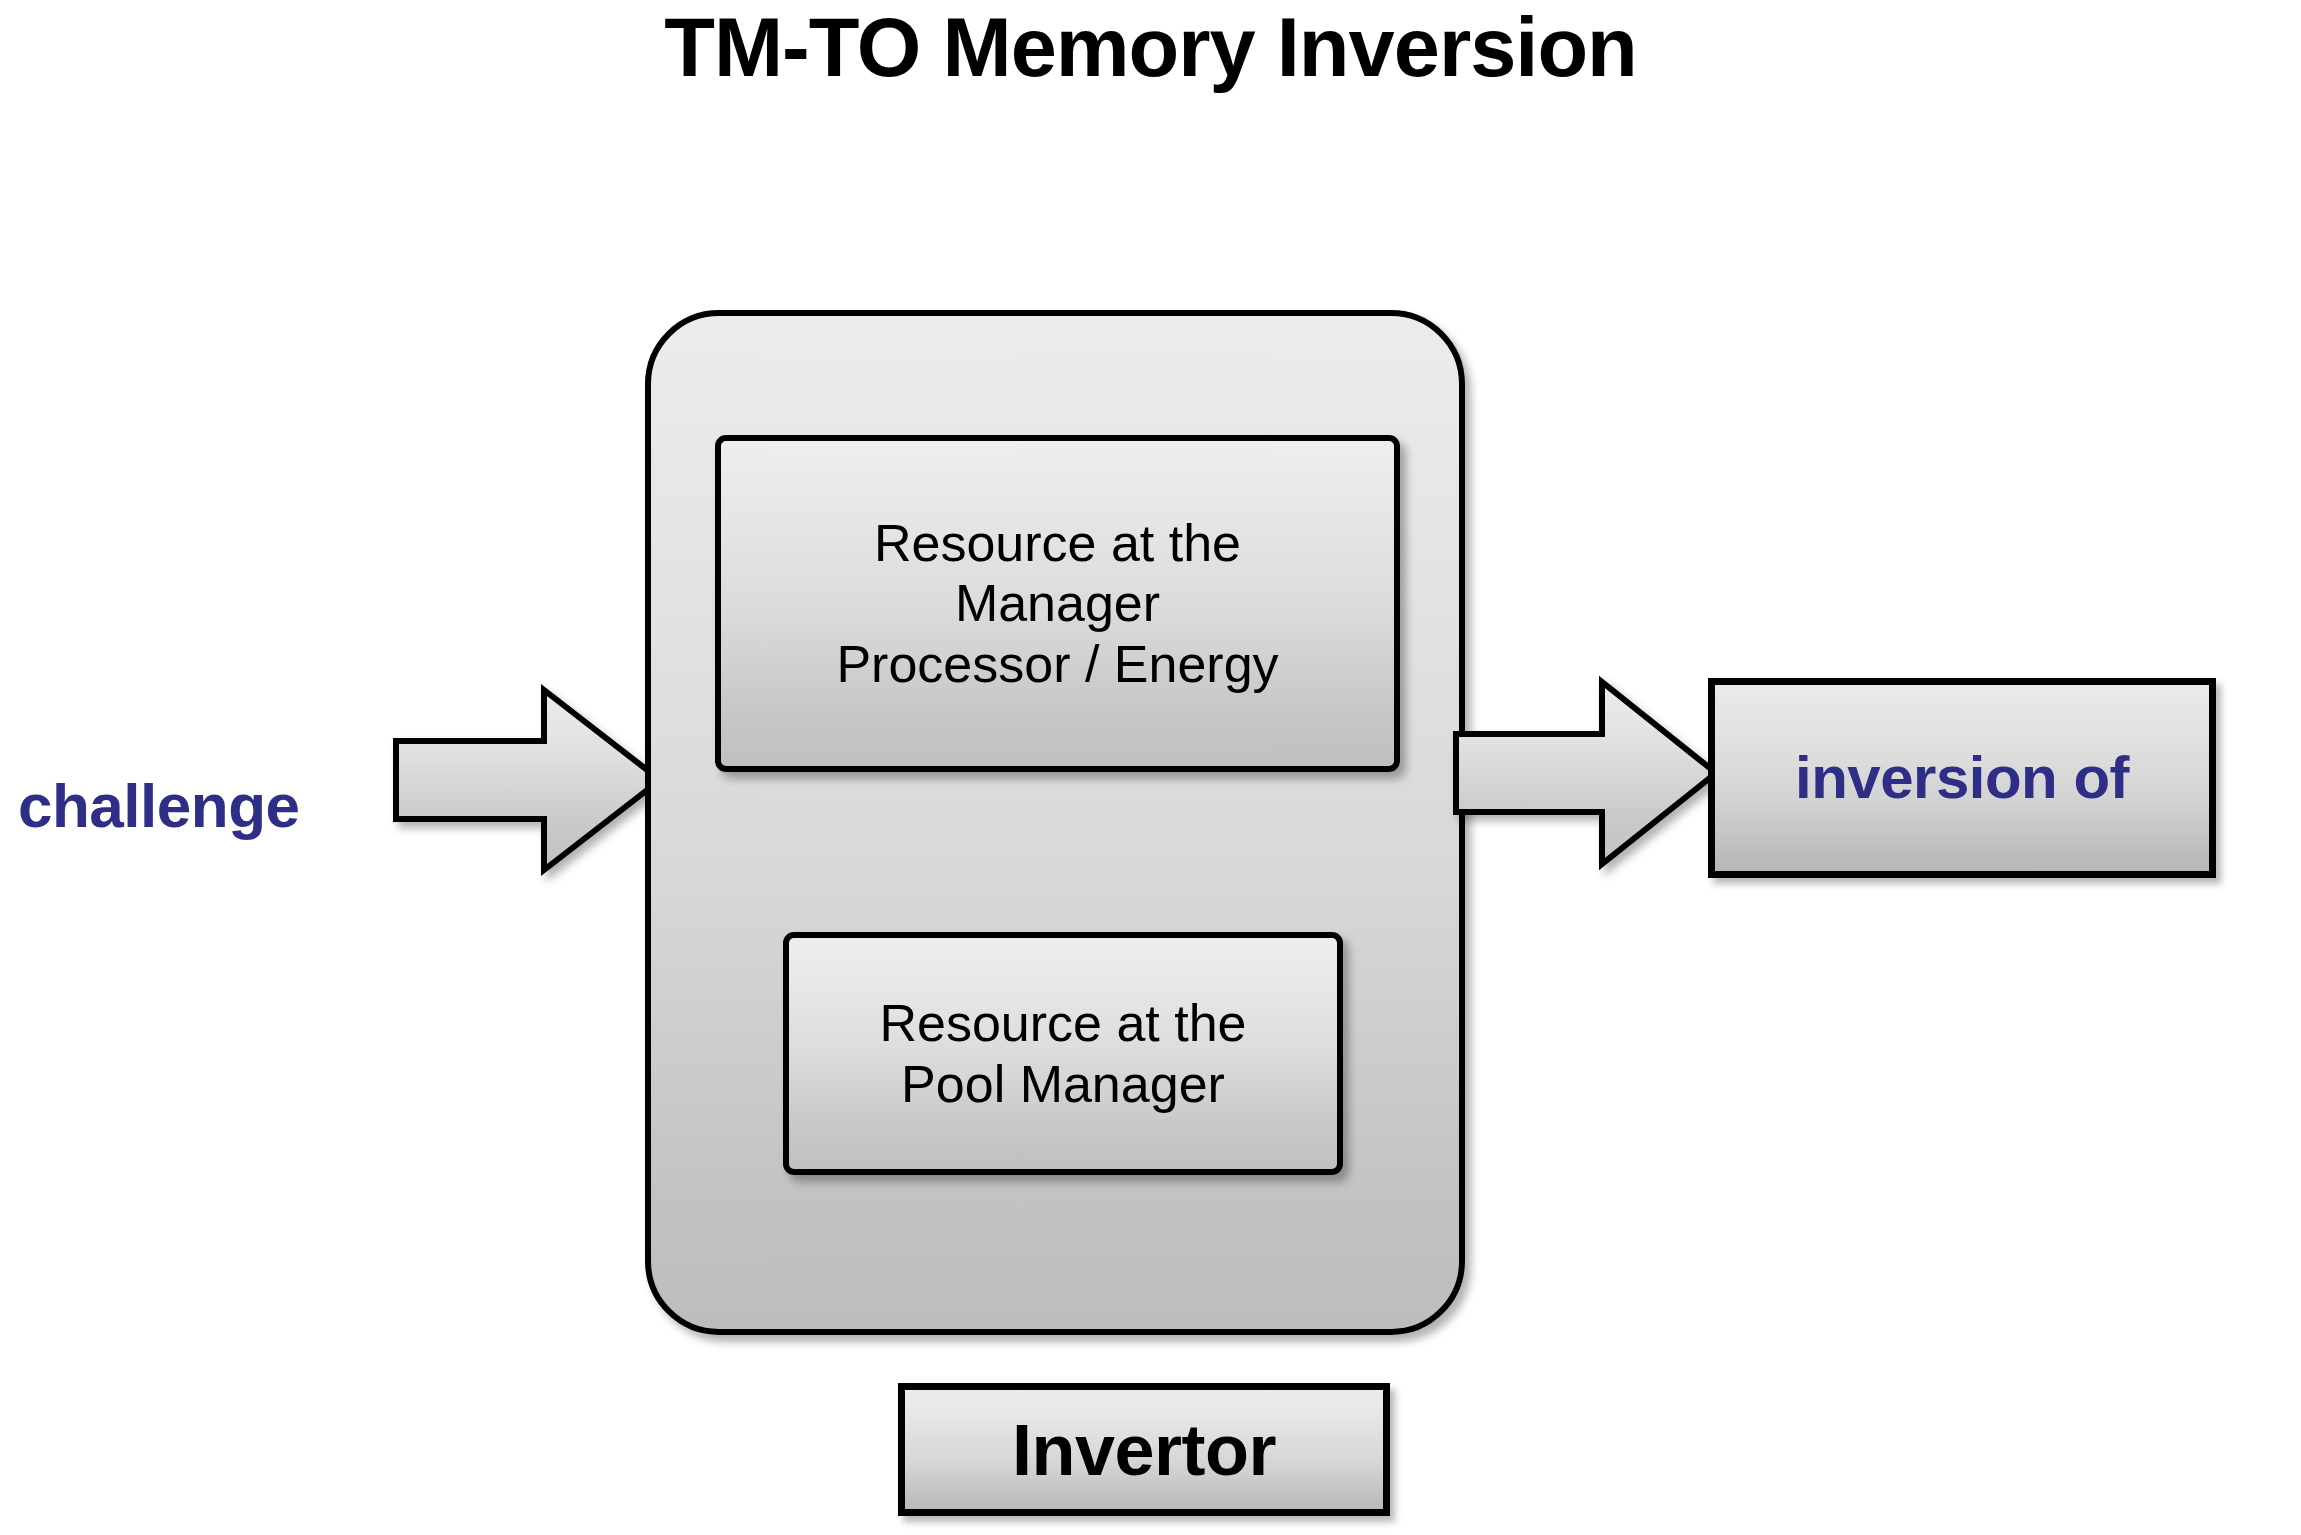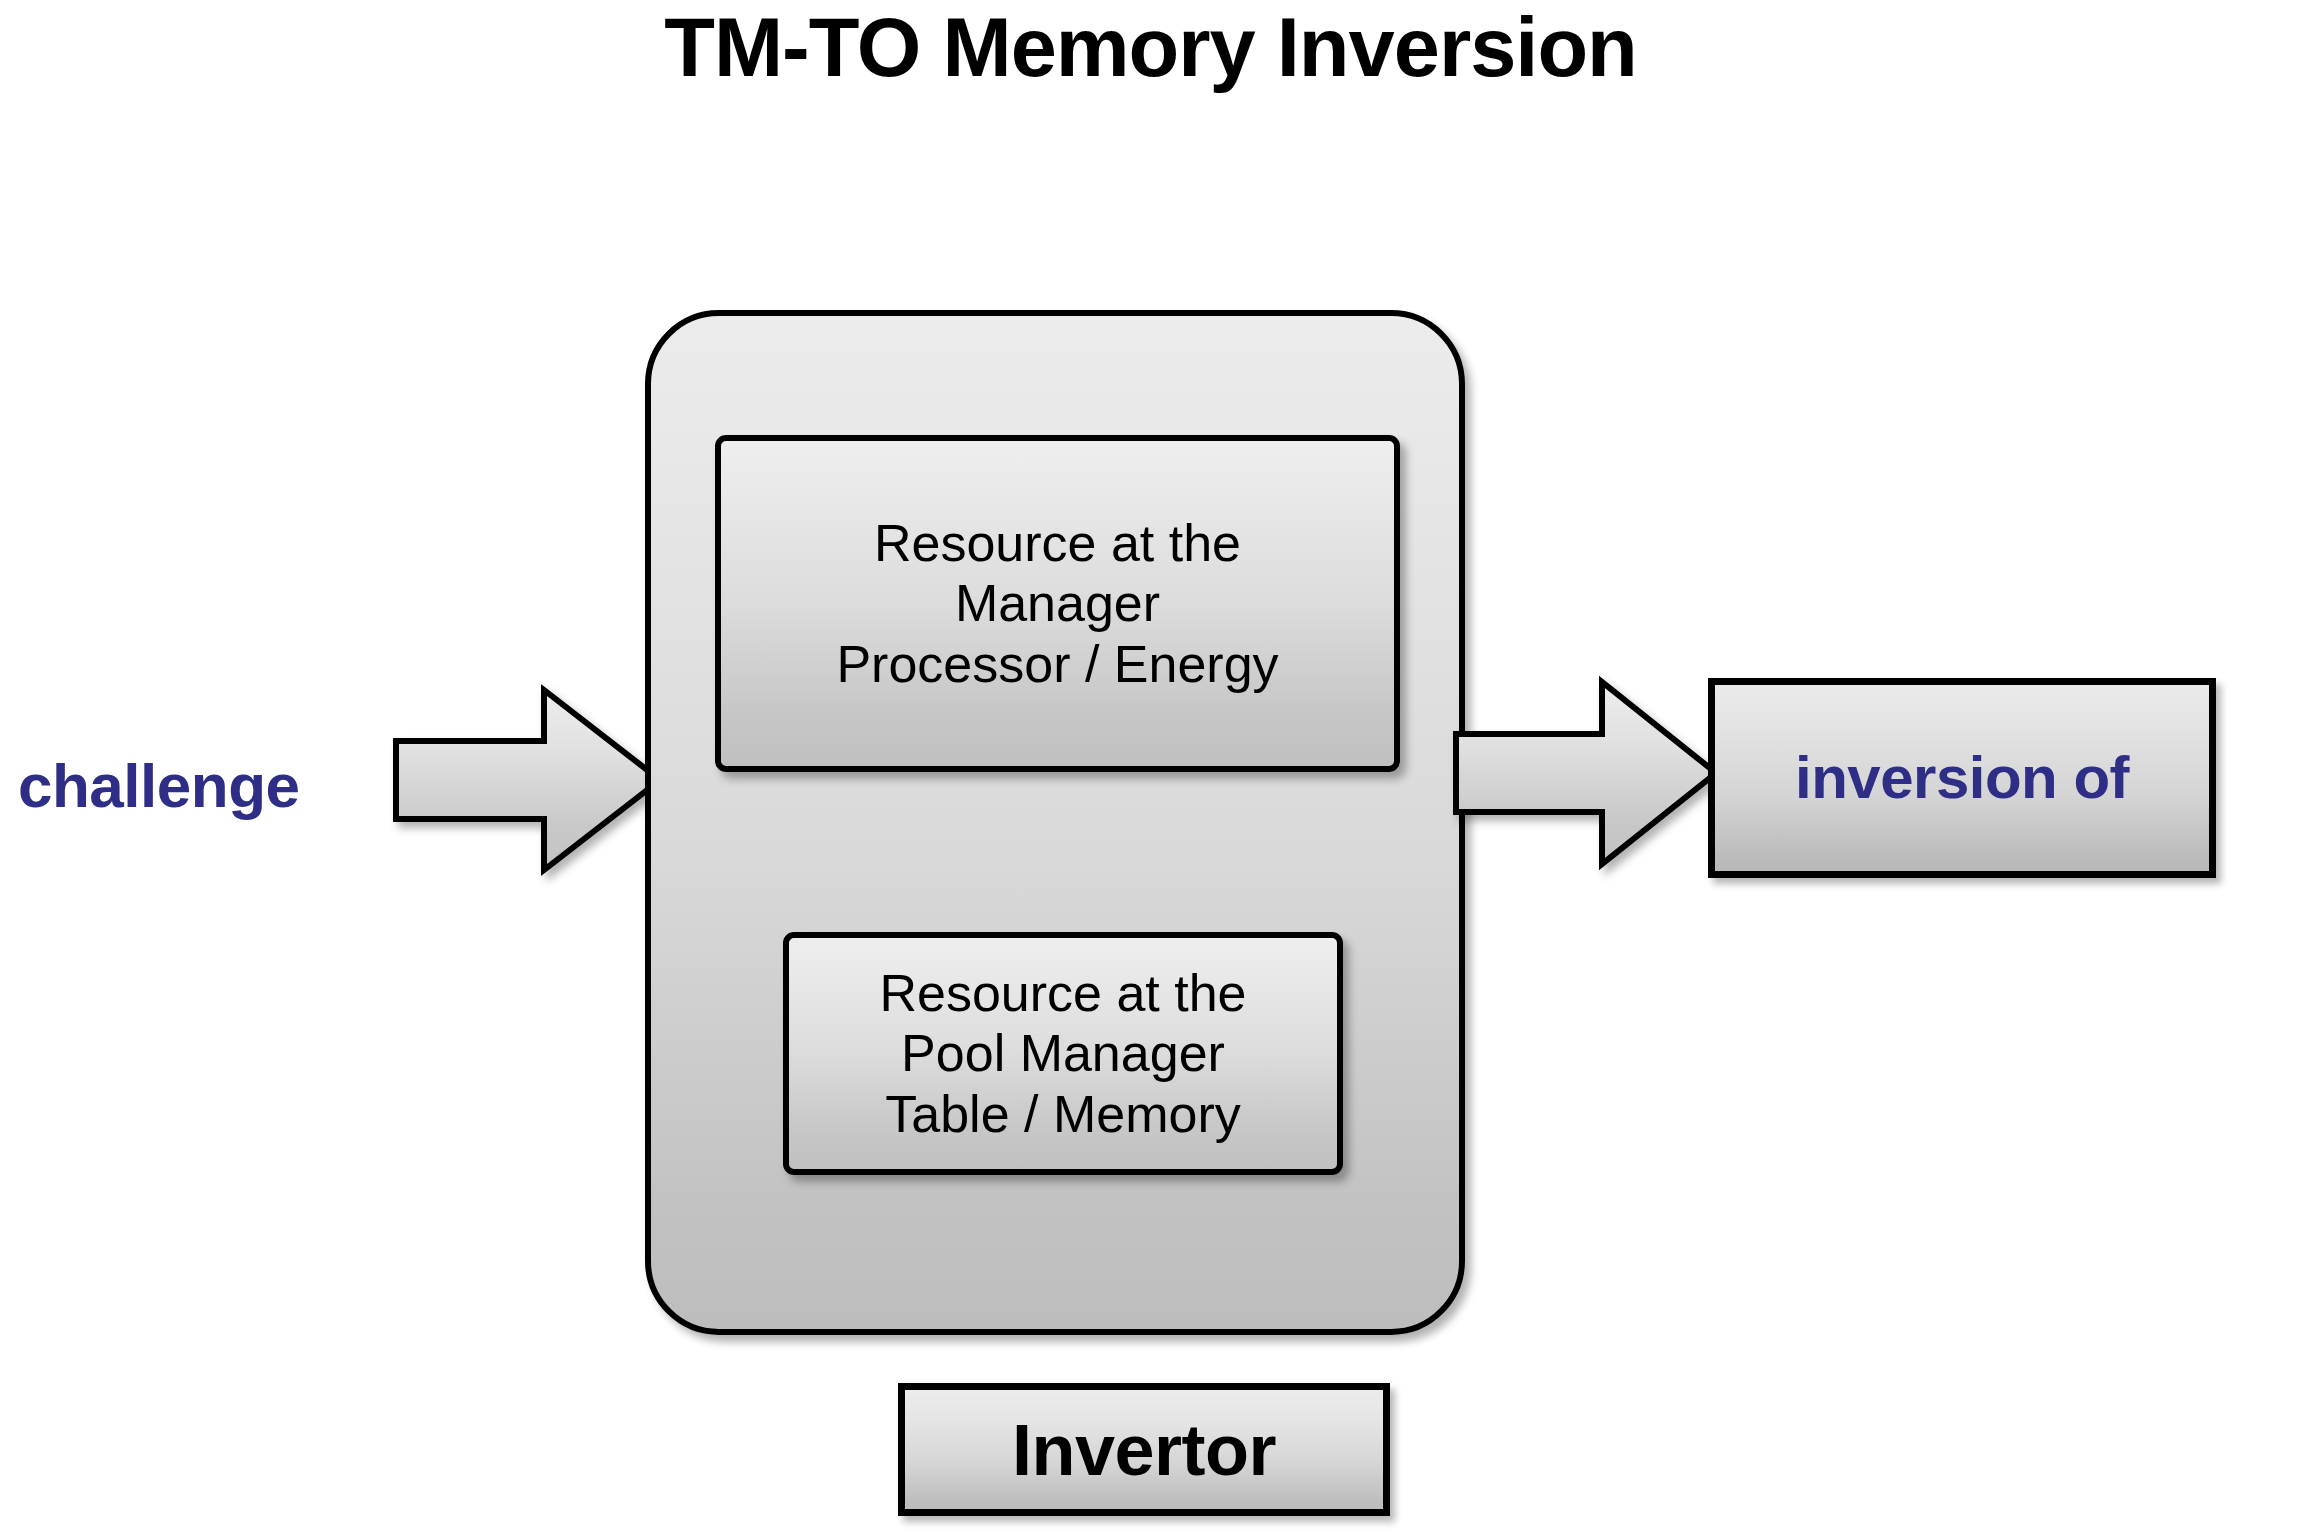--- a/index.html
+++ b/index.html
@@ -95,21 +95,21 @@
     top: 678px;
     width: 268px;
     height: 190px;
   }
   .block-arrow svg { display: block; width: 100%; height: 100%; overflow: visible; }
 
   
   #challenge-label {
     position: absolute;
     left: 18px;
-    top: 750px;
+    top: 770px;
     width: 380px;
     text-align: left;
     font-size: 62px;
     font-weight: bold;
     color: #2e2e86;
     font-family: "Liberation Sans", sans-serif;
     white-space: nowrap;
     letter-spacing: -0.5px;
   }
 
@@ -190,21 +190,20 @@
 
   <div class="resource-box" id="resource-box-miners">
     <span class="resource-line">Resource at the</span>
     <span class="resource-line">Manager</span>
     <span class="resource-line">Processor / Energy</span>
   </div>
 
   <div class="resource-box" id="resource-box-pool">
     <span class="resource-line">Resource at the</span>
     <span class="resource-line">Pool Manager</span>
-    <span class="resource-line">Table / Memory</span>
   </div>
 
   <div class="block-arrow" id="arrow-out">
     <svg viewBox="0 0 268 190" preserveAspectRatio="none" aria-hidden="true">
       <defs>
         <linearGradient id="gradArrowOut" x1="0" y1="0" x2="0" y2="1">
           <stop offset="0%" stop-color="#ededed"></stop>
           <stop offset="35%" stop-color="#e0e0e0"></stop>
           <stop offset="75%" stop-color="#c9c9c9"></stop>
           <stop offset="100%" stop-color="#c2c2c2"></stop>

